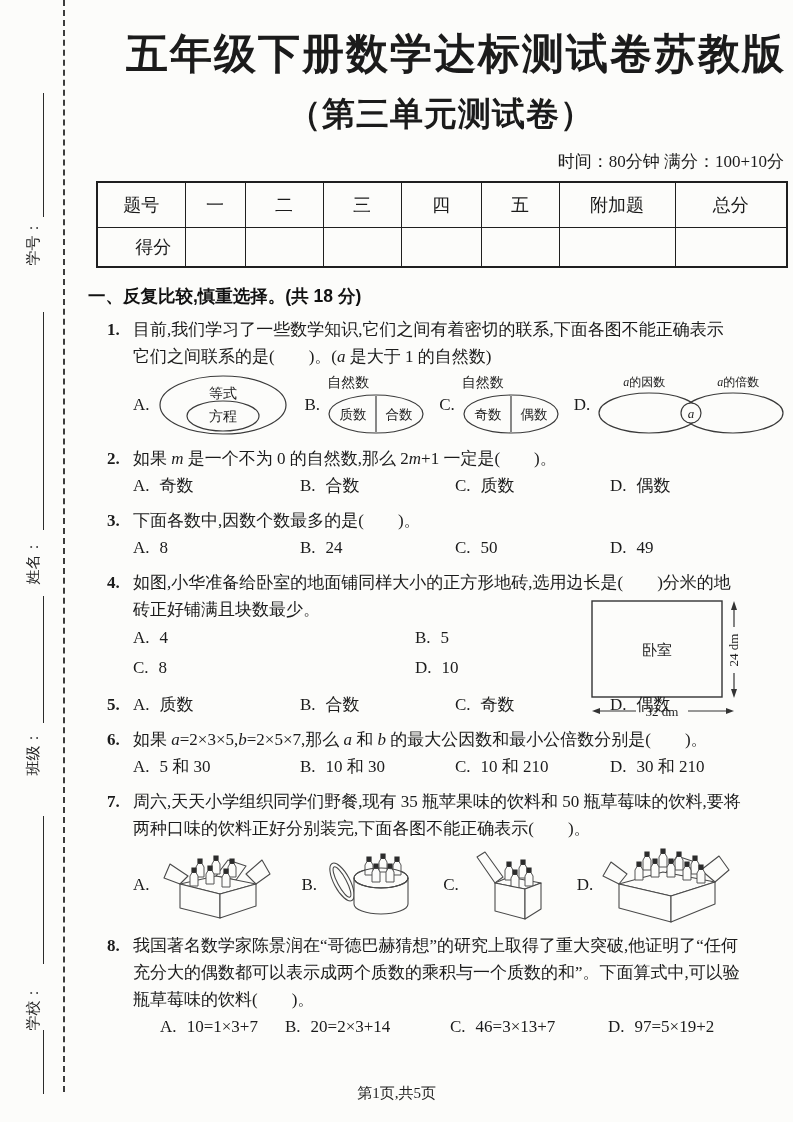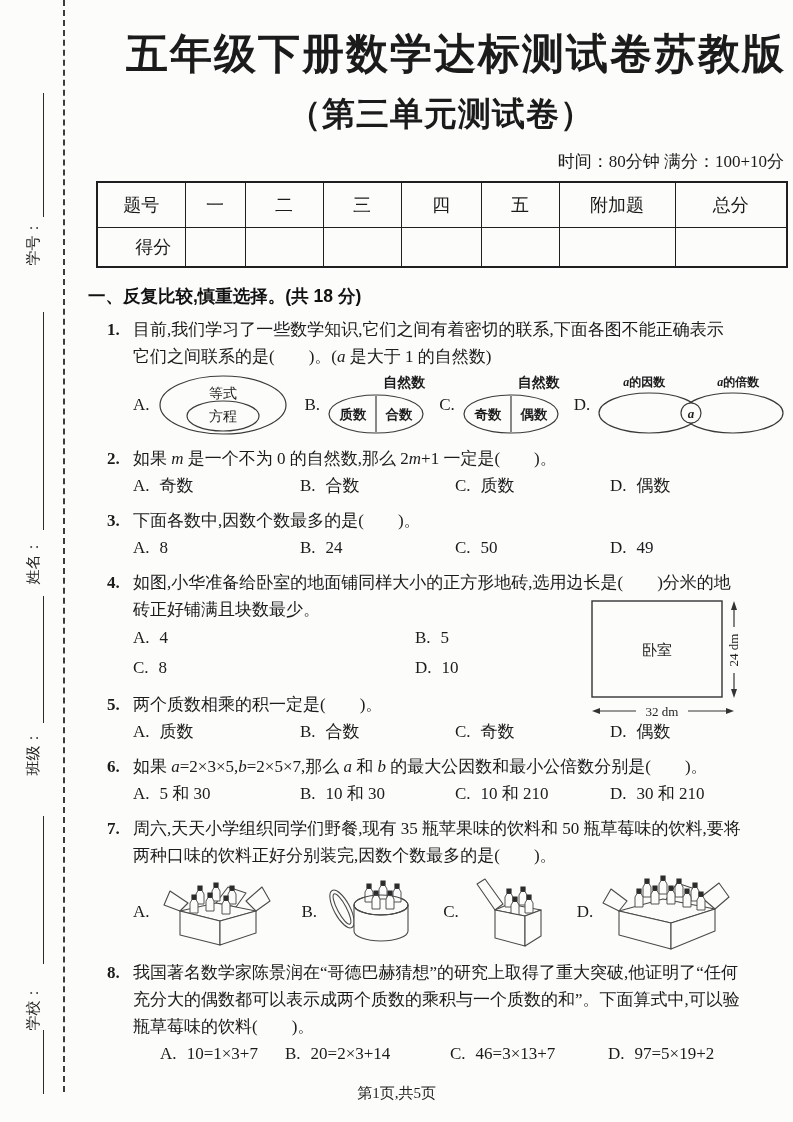--- a/index.html
+++ b/index.html
@@ -37,21 +37,21 @@
   .orow .o2{width:155px;}
   .orow .o3{width:155px;}
   .orow.tight .o1{width:152px;text-align:center;}
   .orow.tight .o2{width:165px;}
   .orow.tight .o3{width:158px;}
   .olet{margin-right:10px;}
   .orow2{display:grid;grid-template-columns:282px 282px;line-height:30px;}
   
   .dgrow{display:flex;align-items:center;margin:3px 0 2px 0;height:64px;}
   .dlet{margin:0 7px 0 0;}
-  .dgcol{display:flex;flex-direction:column;align-items:flex-end;margin-right:14px;font-weight:bold;}
+  .dgcol{display:flex;flex-direction:column;align-items:flex-start;margin-right:14px;}
   .dgtitle{font-size:14px;line-height:16px;}
   .dgt2{display:flex;font-size:12px;line-height:16px;}
   .dgt2 span{width:94px;text-align:center;}
   .content svg text{font-family:"Liberation Serif","DejaVu Serif",serif;fill:#1d1d1d;}
   .dga{margin-right:16px;}
   
   .room{position:absolute;right:30px;top:26px;}
   
   .boxrow{display:flex;align-items:center;margin:4px 0 2px 0;height:78px;}
   .boxrow .dlet{margin:0 8px 0 0;}
@@ -219,21 +219,20 @@
         <line x1="10" y1="116" x2="48" y2="116" stroke="#333" stroke-width="1.2"></line>
         <line x1="100" y1="116" x2="140" y2="116" stroke="#333" stroke-width="1.2"></line>
         <polygon points="12,113 12,119 4,116" fill="#333"></polygon>
         <polygon points="138,113 138,119 146,116" fill="#333"></polygon>
         <text x="74" y="121" text-anchor="middle" font-size="13">32 dm</text>
       </svg>
     </div>
 
     <div class="q">
       <span class="qn">5.</span>
-      <div class="qline">两个质数相乘的积一定是(　　)。</div>
       <div class="orow">
         <span class="o1"><span class="olet">A.</span><span>质数</span></span>
         <span class="o2"><span class="olet">B.</span><span>合数</span></span>
         <span class="o3"><span class="olet">C.</span><span>奇数</span></span>
         <span class="o4"><span class="olet">D.</span><span>偶数</span></span>
       </div>
     </div>
 
     <div class="q">
       <span class="qn">6.</span>
@@ -242,21 +241,21 @@
         <span class="o1"><span class="olet">A.</span><span>5 和 30</span></span>
         <span class="o2"><span class="olet">B.</span><span>10 和 30</span></span>
         <span class="o3"><span class="olet">C.</span><span>10 和 210</span></span>
         <span class="o4"><span class="olet">D.</span><span>30 和 210</span></span>
       </div>
     </div>
 
     <div class="q">
       <span class="qn">7.</span>
       <div class="qline">周六,天天小学组织同学们野餐,现有 35 瓶苹果味的饮料和 50 瓶草莓味的饮料,要将</div>
-      <div class="qline">两种口味的饮料正好分别装完,因数个数最多的是(　　)。</div>
+      <div class="qline">两种口味的饮料正好分别装完,下面各图不能正确表示(　　)。</div>
       <div class="boxrow">
         <span class="dlet">A.</span>
         <svg width="118" height="70" viewBox="0 0 118 70">
           <g stroke="#4a4a4a" stroke-width="1.1" fill="none" stroke-linejoin="round">
             <polygon points="58,26 70,10 88,16 78,30"></polygon>
             <polygon points="22,34 6,28 12,14 30,26"></polygon>
             <polygon points="98,34 112,24 104,10 88,24"></polygon>
             <polygon points="22,34 58,26 98,34 62,44" fill="#fcfcfa"></polygon>
           </g>
           <use href="#bottle" x="36" y="8"></use>

